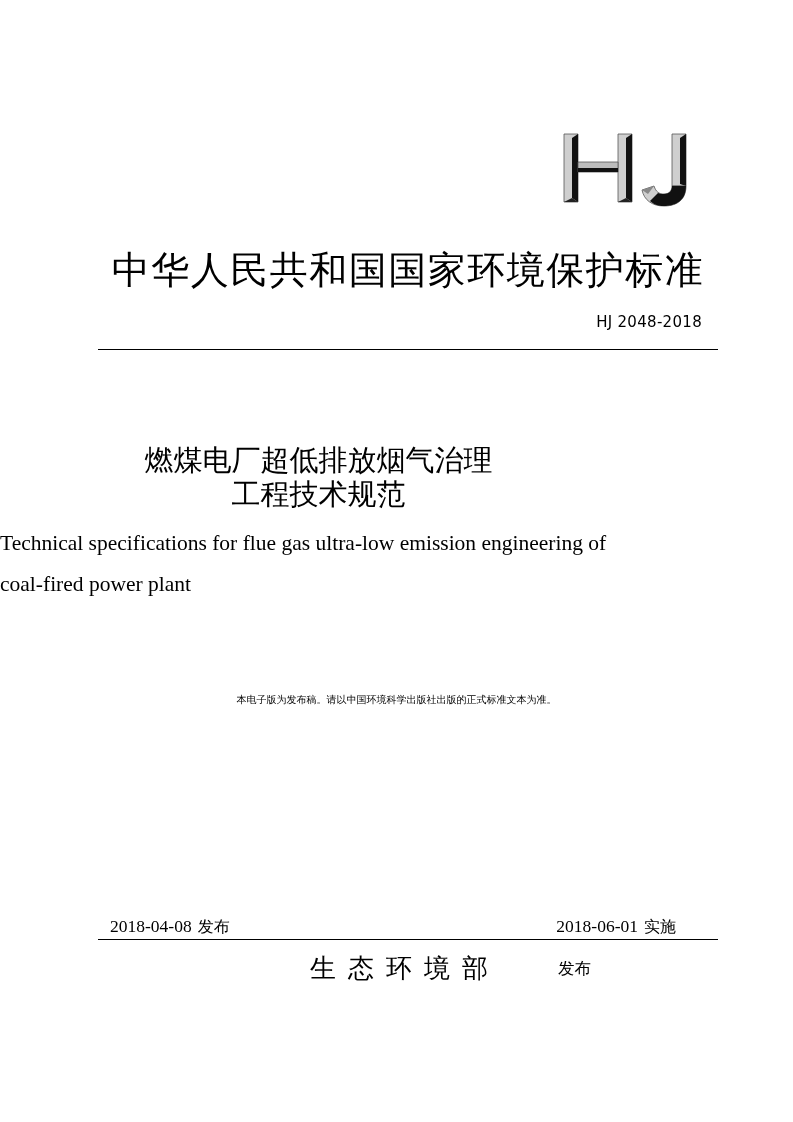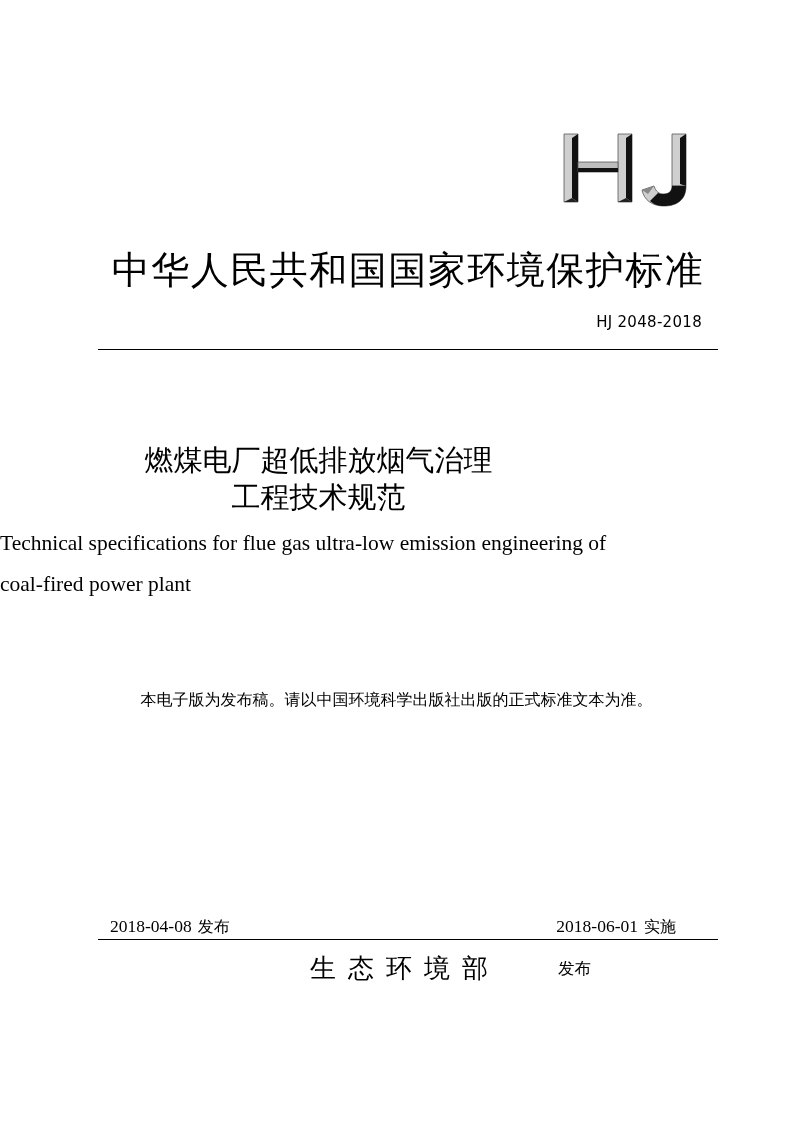--- a/index.html
+++ b/index.html
@@ -13,27 +13,27 @@
   .main-title { left:98px; top:244px; width:620px; text-align:center; font-family:"DejaVu Serif", serif; font-size:38px; letter-spacing:1.5px; line-height:52px; white-space:nowrap; }
 
   .std-code { right:91px; top:312px; font-family:"DejaVu Sans", sans-serif; font-size:15px; letter-spacing:0.3px; line-height:20px; white-space:pre; }
 
   .rule { left:98px; width:620px; height:0; border-top:1.5px solid #000; }
   .rule-top { top:349px; }
   .rule-bottom { top:939px; }
 
   .cn-title { left:0; width:637px; text-align:center; font-family:"DejaVu Serif", serif; font-size:29px; line-height:38px; }
   .cn-title-1 { top:441px; }
-  .cn-title-2 { top:478px; }
+  .cn-title-2 { top:478px;font-family:Liberation Mono, monospace; }
 
   .en-title { left:0; width:793px; text-align:left; font-family:"Liberation Serif", serif; font-size:21.5px; line-height:28px; white-space:nowrap; }
   .en-title-1 { top:529px; }
   .en-title-2 { top:570px; }
 
-  .note { left:0; width:793px; text-align:center; font-family:"DejaVu Serif", serif; font-size:16px; line-height:20px; top:690px; white-space:nowrap; }
+  .note { left:0; width:793px; text-align:center; font-family:"DejaVu Serif", serif; font-size:10px; line-height:20px; top:690px; white-space:nowrap; }
 
   .date-left { left:110px; top:915px; font-size:17.5px; line-height:22px; white-space:nowrap; }
   .date-right { right:117px; top:915px; font-size:17.5px; line-height:22px; white-space:nowrap; }
   .date-num { font-family:"Liberation Serif", serif; }
   .date-word { font-family:"DejaVu Sans", sans-serif; font-size:16px; margin-left:6px; }
 
   .ministry { left:310px; top:950px; font-family:"DejaVu Serif", serif; font-size:26px; letter-spacing:12px; line-height:36px; white-space:nowrap; }
   .ministry-action { left:558px; top:958px; font-family:"DejaVu Sans", sans-serif; font-size:16.5px; line-height:22px; white-space:nowrap; }
 </style>
 </head>

